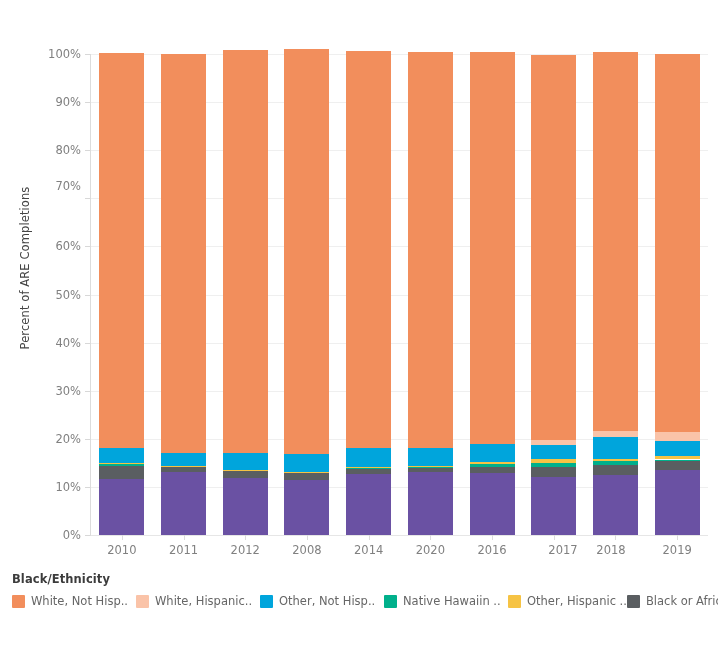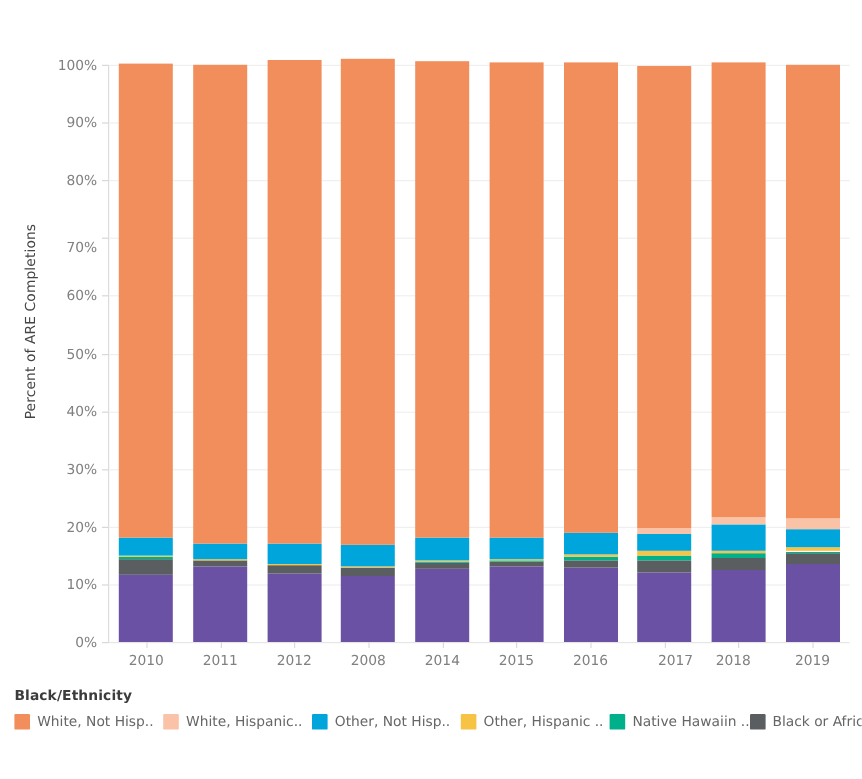--- a/index.html
+++ b/index.html
@@ -196,21 +196,21 @@
   </div>
 
   <div id="y-ticks">
       <div class="y-tick" style="top: 481px;">0%</div>
       <div class="y-tick" style="top: 432.9px;">10%</div>
       <div class="y-tick" style="top: 384.8px;">20%</div>
       <div class="y-tick" style="top: 336.7px;">30%</div>
       <div class="y-tick" style="top: 288.6px;">40%</div>
       <div class="y-tick" style="top: 240.5px;">50%</div>
       <div class="y-tick" style="top: 192.4px;">60%</div>
-      <div class="y-tick" style="top: 152px;">70%</div>
+      <div class="y-tick" style="top: 132px;">70%</div>
       <div class="y-tick" style="top: 96.2px;">80%</div>
       <div class="y-tick" style="top: 48.1px;">90%</div>
       <div class="y-tick" style="top: 5.68434e-14px;">100%</div>
     </div>
   <div id="y-tickmarks">
       <div class="y-tickmark" style="top: 481px;"></div>
       <div class="y-tickmark" style="top: 432.9px;"></div>
       <div class="y-tickmark" style="top: 384.8px;"></div>
       <div class="y-tickmark" style="top: 336.7px;"></div>
       <div class="y-tickmark" style="top: 288.6px;"></div>
@@ -322,21 +322,21 @@
       <div class="x-label" style="left: 30.85px;">2010</div>
       <div class="x-tickmark" style="left: 92.55px;"></div>
       <div class="x-label" style="left: 92.55px; text-align: right;">2011</div>
       <div class="x-tickmark" style="left: 154.25px;"></div>
       <div class="x-label" style="left: 154.25px;">2012</div>
       <div class="x-tickmark" style="left: 215.95px;"></div>
       <div class="x-label" style="left: 215.95px;">2008</div>
       <div class="x-tickmark" style="left: 277.65px;"></div>
       <div class="x-label" style="left: 277.65px;">2014</div>
       <div class="x-tickmark" style="left: 339.35px;"></div>
-      <div class="x-label" style="left: 339.35px;">2015</div>
+      <div class="x-label" style="left: 339.35px;">2020</div>
       <div class="x-tickmark" style="left: 401.05px;"></div>
       <div class="x-label" style="left: 401.05px;">2016</div>
       <div class="x-tickmark" style="left: 462.75px;"></div>
       <div class="x-label" style="left: 472px;">2017</div>
       <div class="x-tickmark" style="left: 524.45px;"></div>
       <div class="x-label" style="left: 520px;">2018</div>
       <div class="x-tickmark" style="left: 586.15px;"></div>
       <div class="x-label" style="left: 586.15px;">2019</div>
     </div>
 
@@ -349,27 +349,27 @@
         </div>
         <div class="legend-item">
           <span class="legend-swatch" style="background: rgb(250, 195, 168);"></span>
           <span class="legend-label">White, Hispanic..</span>
         </div>
         <div class="legend-item">
           <span class="legend-swatch" style="background: rgb(0, 165, 220);"></span>
           <span class="legend-label">Other, Not Hisp..</span>
         </div>
         <div class="legend-item">
+          <span class="legend-swatch" style="background: rgb(0, 176, 139);"></span>
+          <span class="legend-label">Native Hawaiin ..</span>
+        </div>
+        <div class="legend-item">
           <span class="legend-swatch" style="background: rgb(246, 195, 68);"></span>
           <span class="legend-label">Other, Hispanic ..</span>
         </div>
         <div class="legend-item">
-          <span class="legend-swatch" style="background: rgb(0, 176, 139);"></span>
-          <span class="legend-label">Native Hawaiin ..</span>
-        </div>
-        <div class="legend-item">
           <span class="legend-swatch" style="background: rgb(90, 94, 97);"></span>
           <span class="legend-label">Black or African..</span>
         </div>
       </div>
   </div>
 
 </div>
 
 </body></html>

